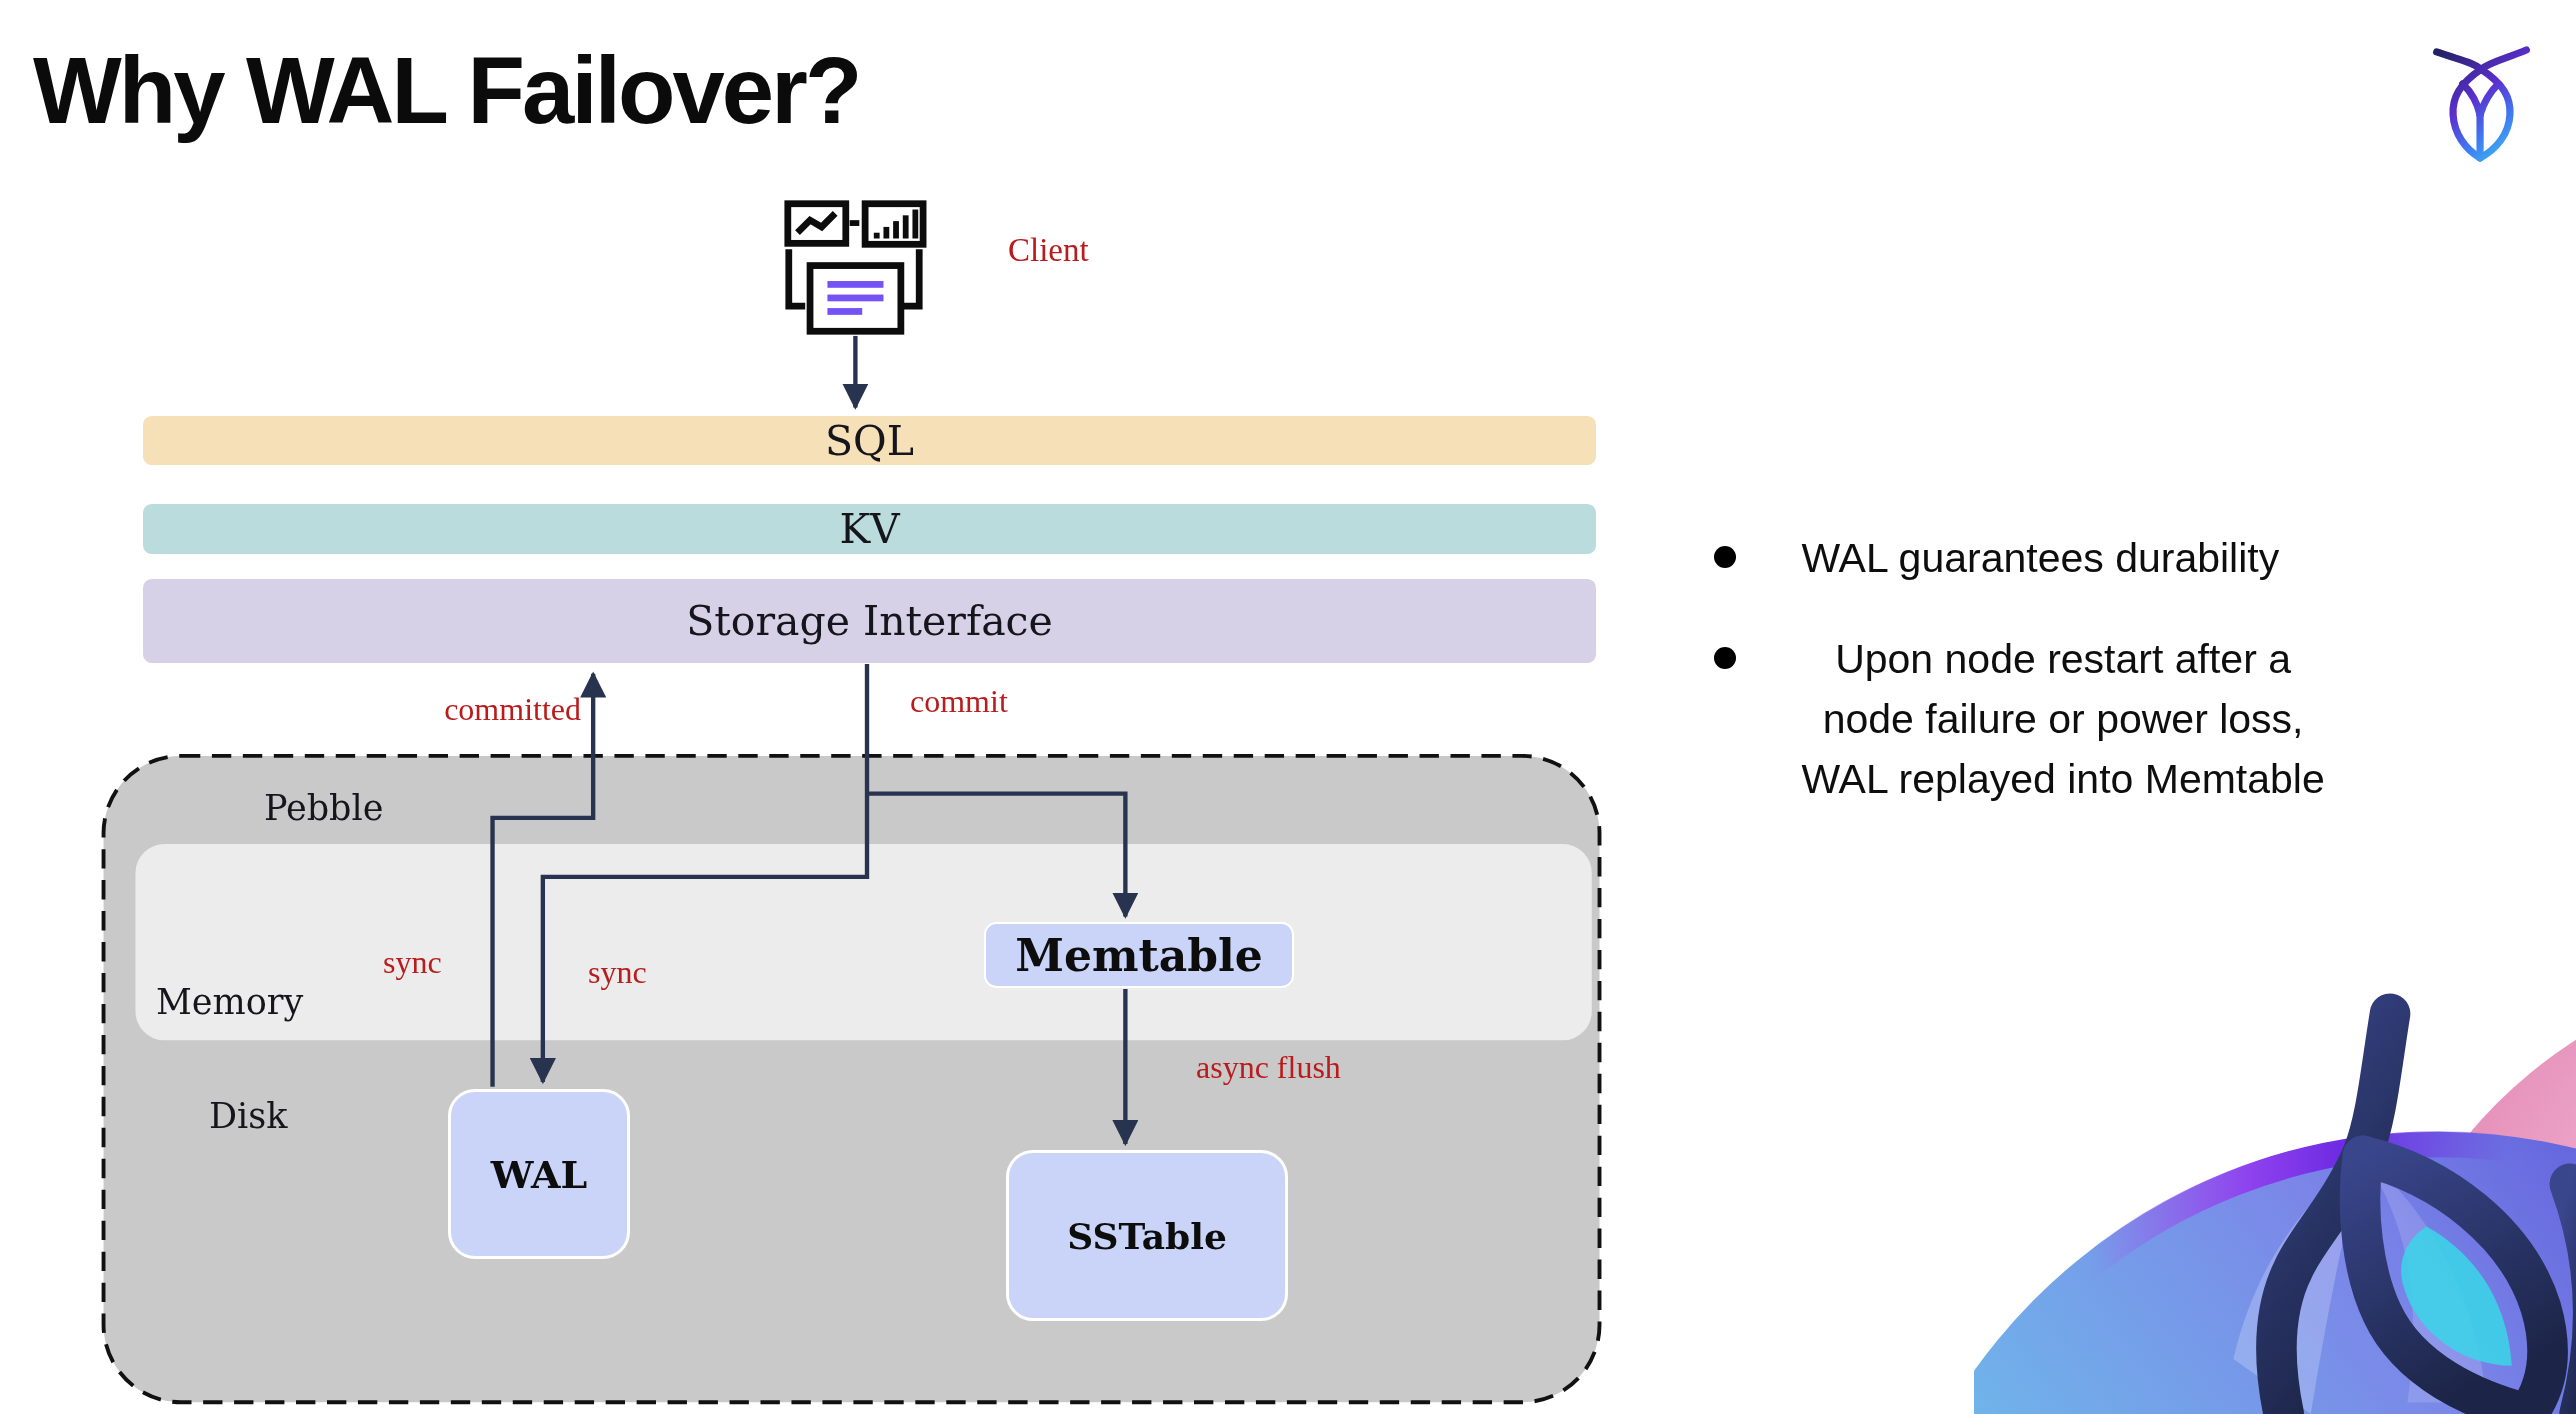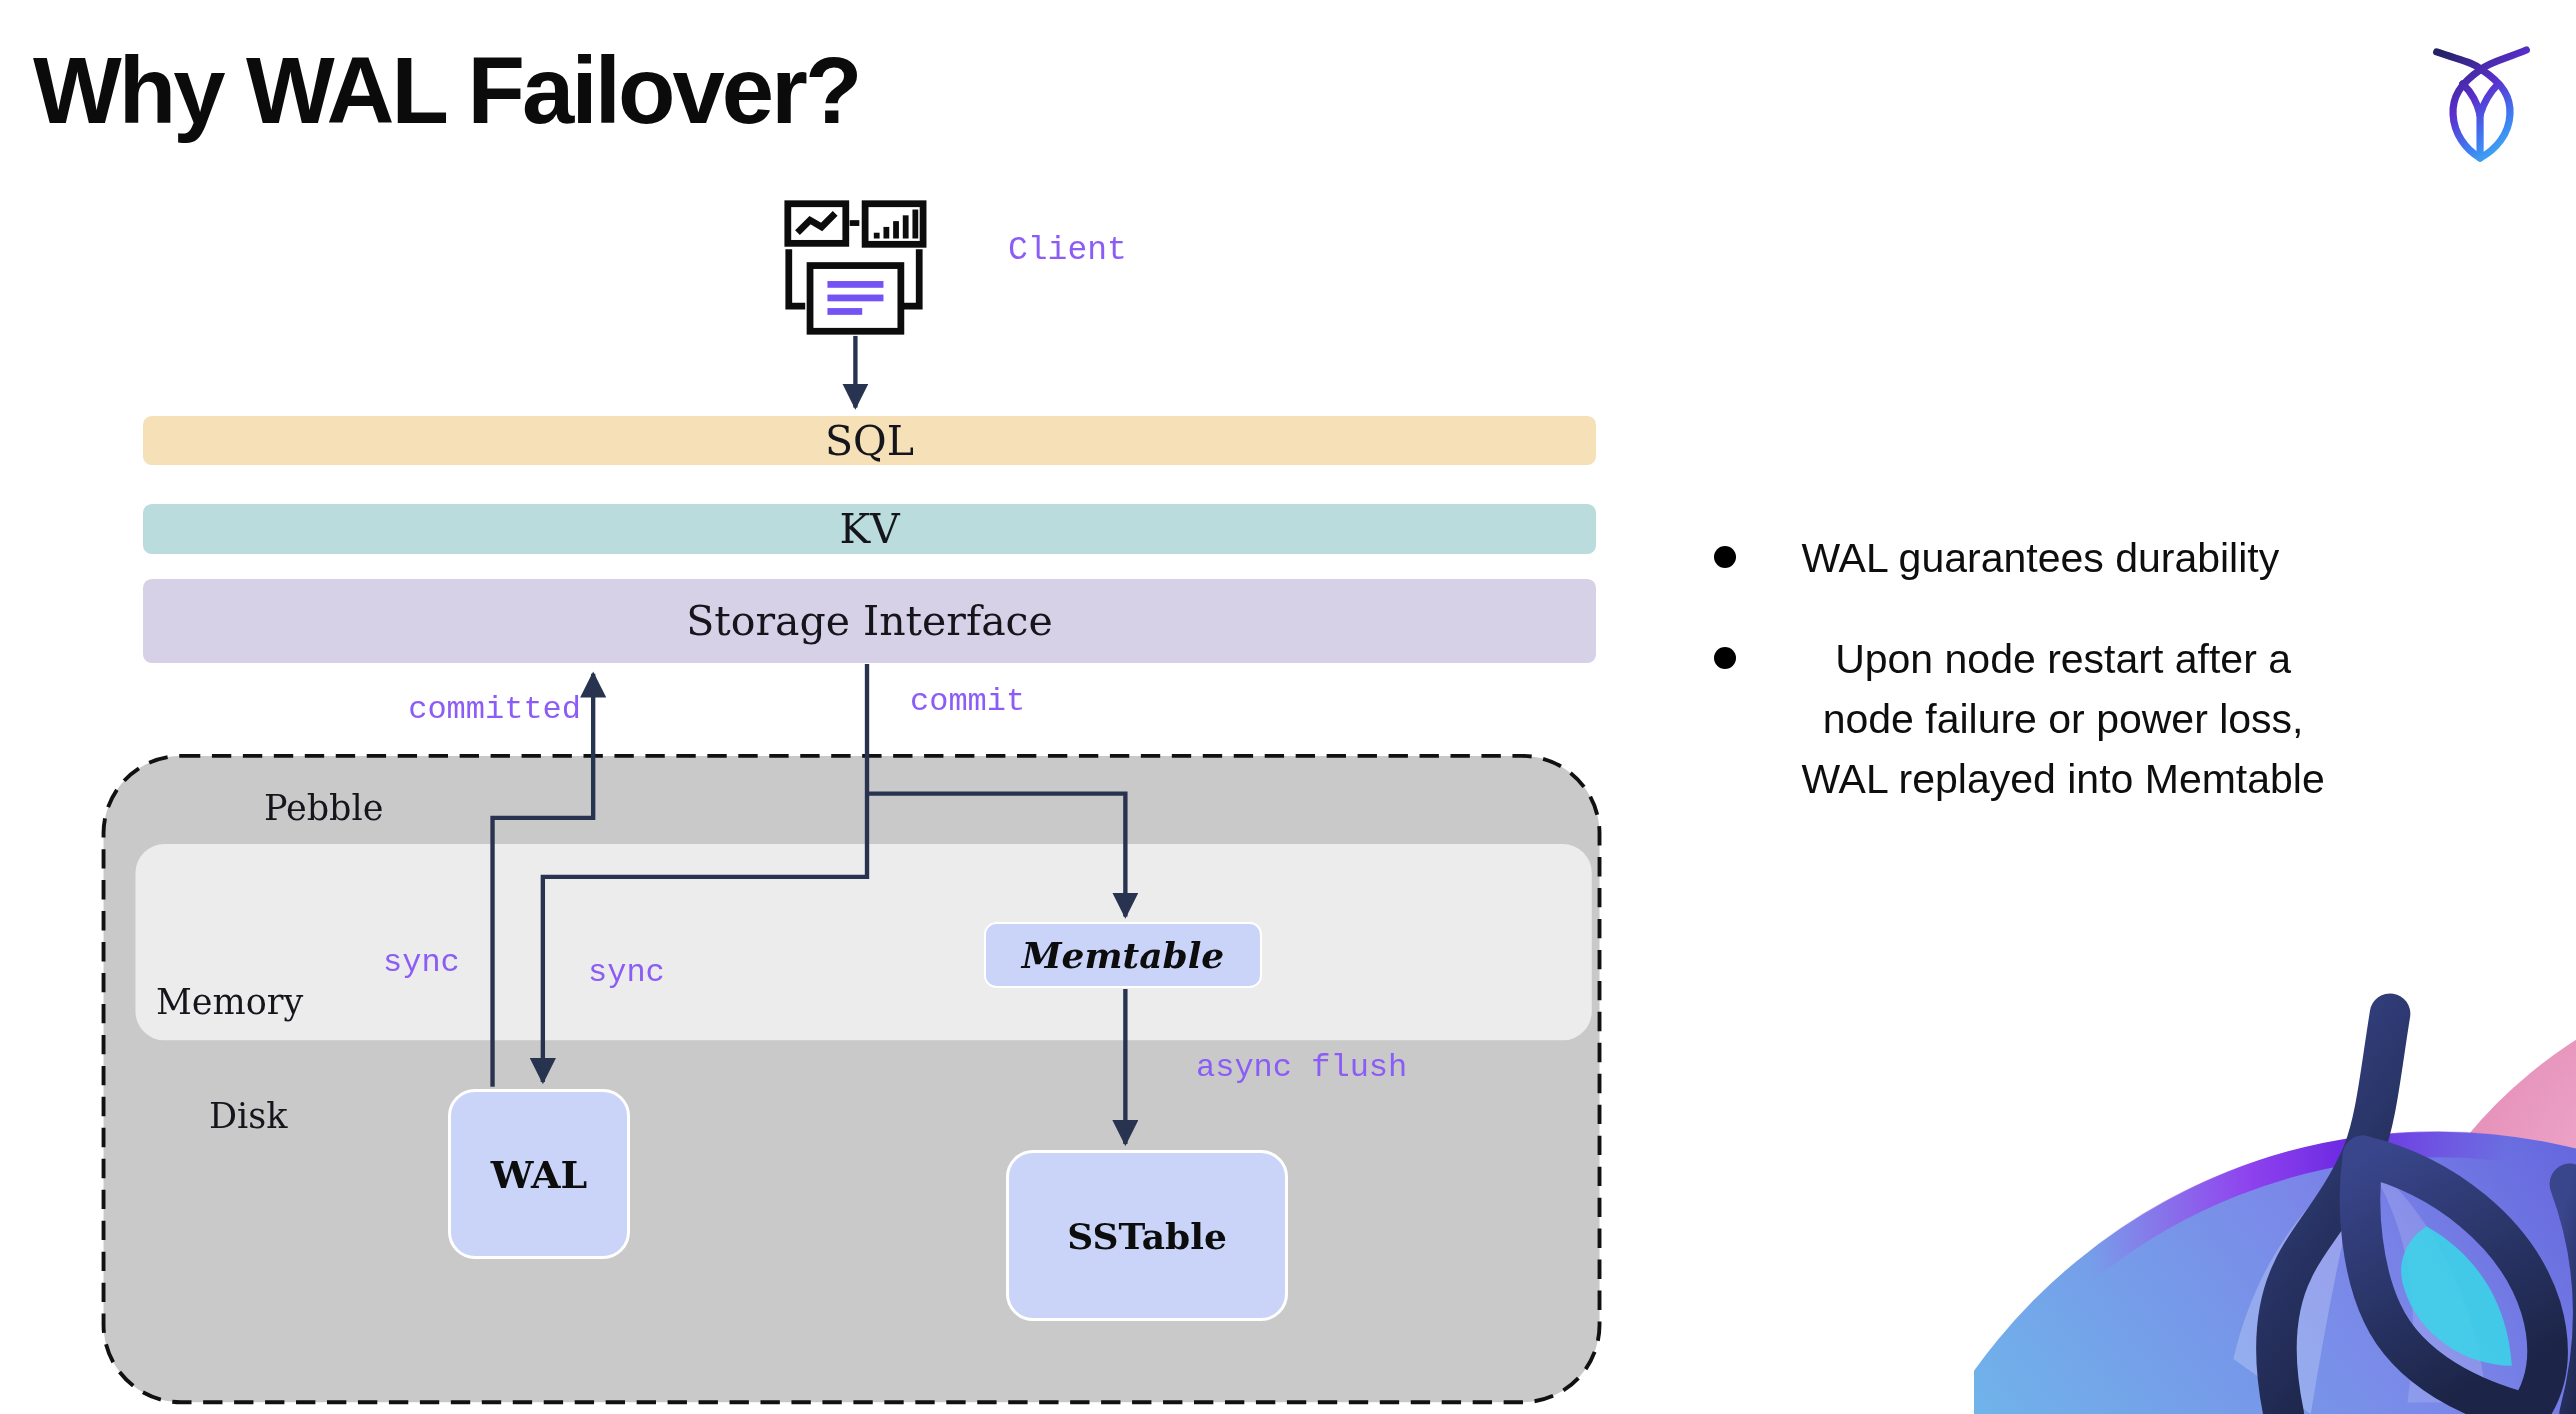--- a/index.html
+++ b/index.html
@@ -17,29 +17,29 @@
   .bar{
     left:143px;width:1453px;border-radius:8.7px;display:flex;align-items:center;justify-content:center;
     font-family:"DejaVu Serif",serif;font-size:41px;color:#15151c;
   }
   .bar-sql{top:416px;height:49px;background:var(--bar_sql,#f6e0b8);}
   .bar-kv{top:504px;height:50px;background:var(--bar_kv,#badcdd);}
   .bar-storage{top:579px;height:84px;background:var(--bar_storage,#d7d1e7);}
   
   .serif-label{font-family:"DejaVu Serif",serif;font-size:35px;color:#15151c;white-space:nowrap;}
   
-  .edge-label{font-family:Liberation Mono, monospace;font-size:32px;color:#8b5cf6;white-space:nowrap;}
+  .edge-label{font-family:Liberation Serif, serif;font-size:32px;color:#b91c1c;white-space:nowrap;}
   
   .node-box{
     background:var(--box_blue,#c9d4f8);border:3.9px solid #ffffff;box-sizing:border-box;
     display:flex;align-items:center;justify-content:center;
     font-family:"DejaVu Serif",serif;font-weight:bold;color:#0d0d0d;
   }
   .wal{left:448px;top:1089px;width:182px;height:170px;border-radius:27px;font-size:38px;}
-  .memtable{left:984px;top:922px;width:278px;height:66px;border-radius:12.6px;border-width:2.9px;font-size:36px;font-style:italic;}
+  .memtable{left:984px;top:922px;width:310px;height:66px;border-radius:12.6px;border-width:2.9px;font-size:44px;}
   .sstable{left:1006px;top:1150px;width:282px;height:171px;border-radius:27px;font-size:36px;}
   
   .bullets{left:1695px;top:528px;width:881px;}
   .bullet-item{display:flex;margin-bottom:41px;}
   .bullet-dot{
     width:22px;height:22px;border-radius:50%;background:#000;flex:0 0 22px;
     margin:18.4px 0 0 19.4px;
   }
   .bullet-text{
     margin-left:65px;font-size:41px;line-height:60px;color:#0e0e0e;

